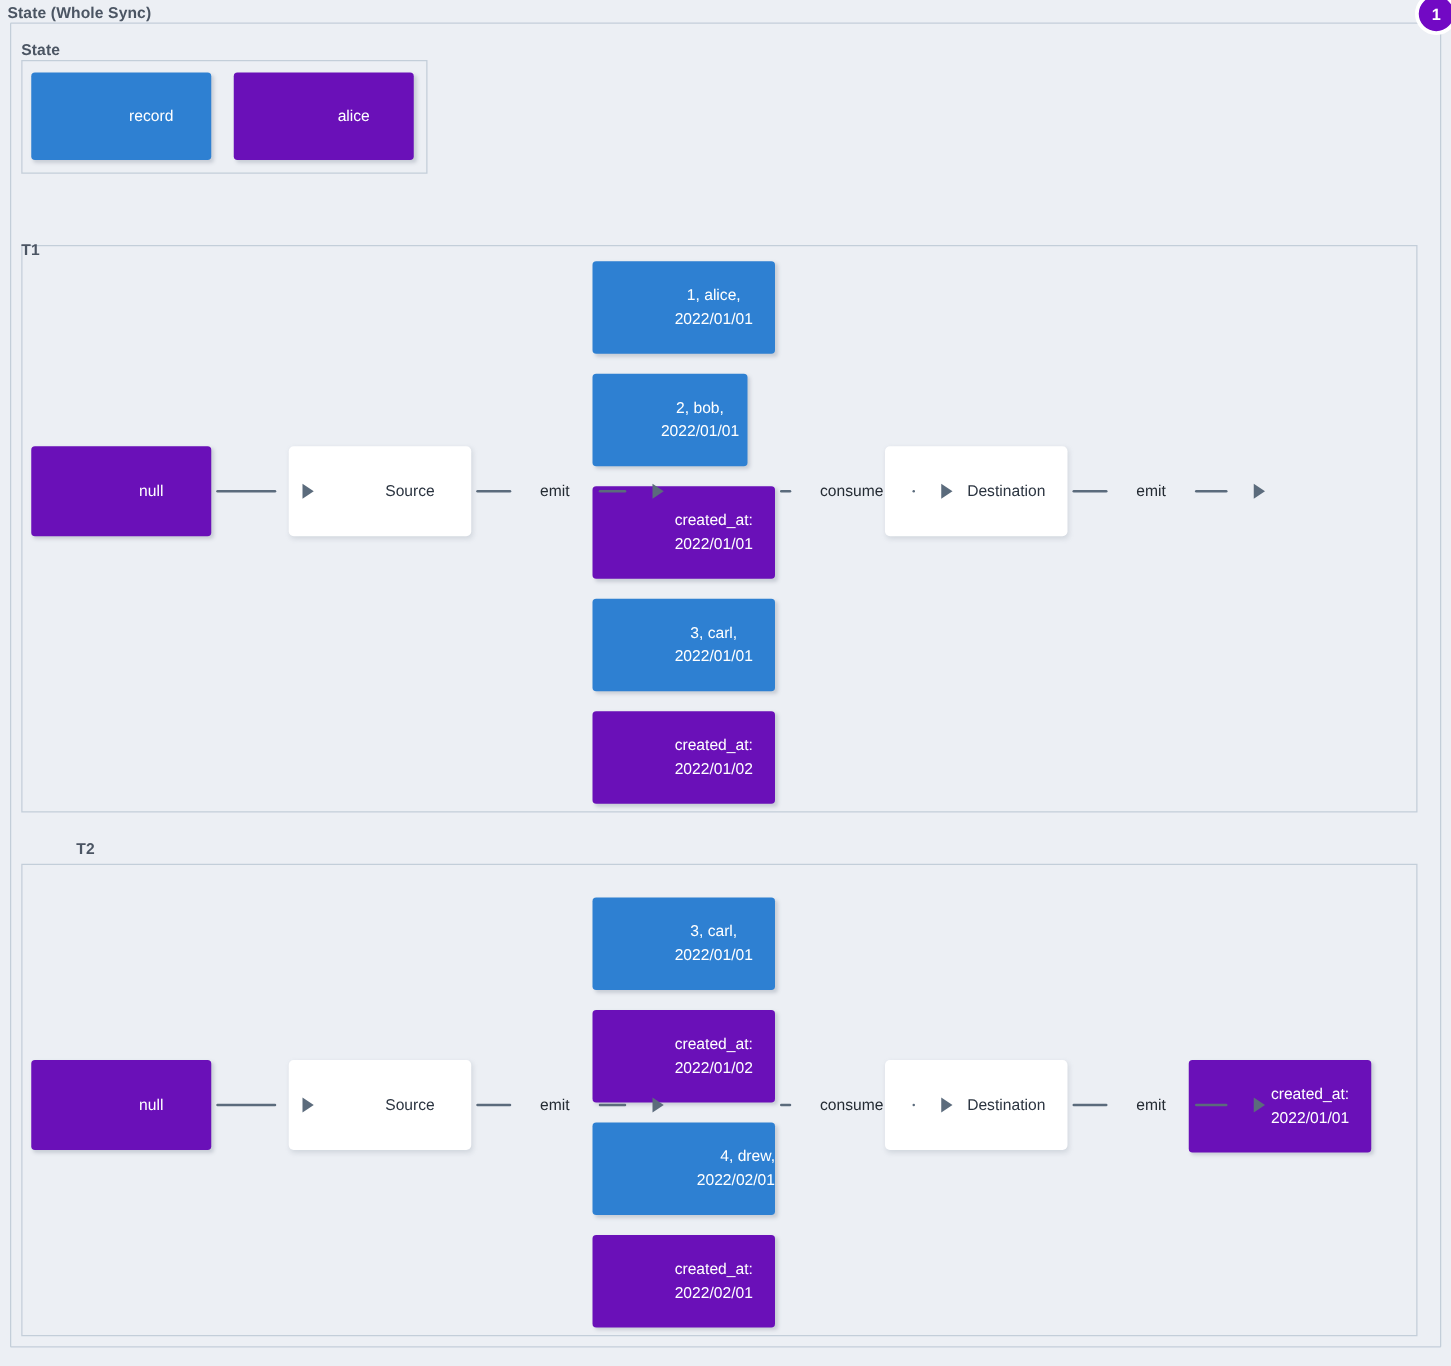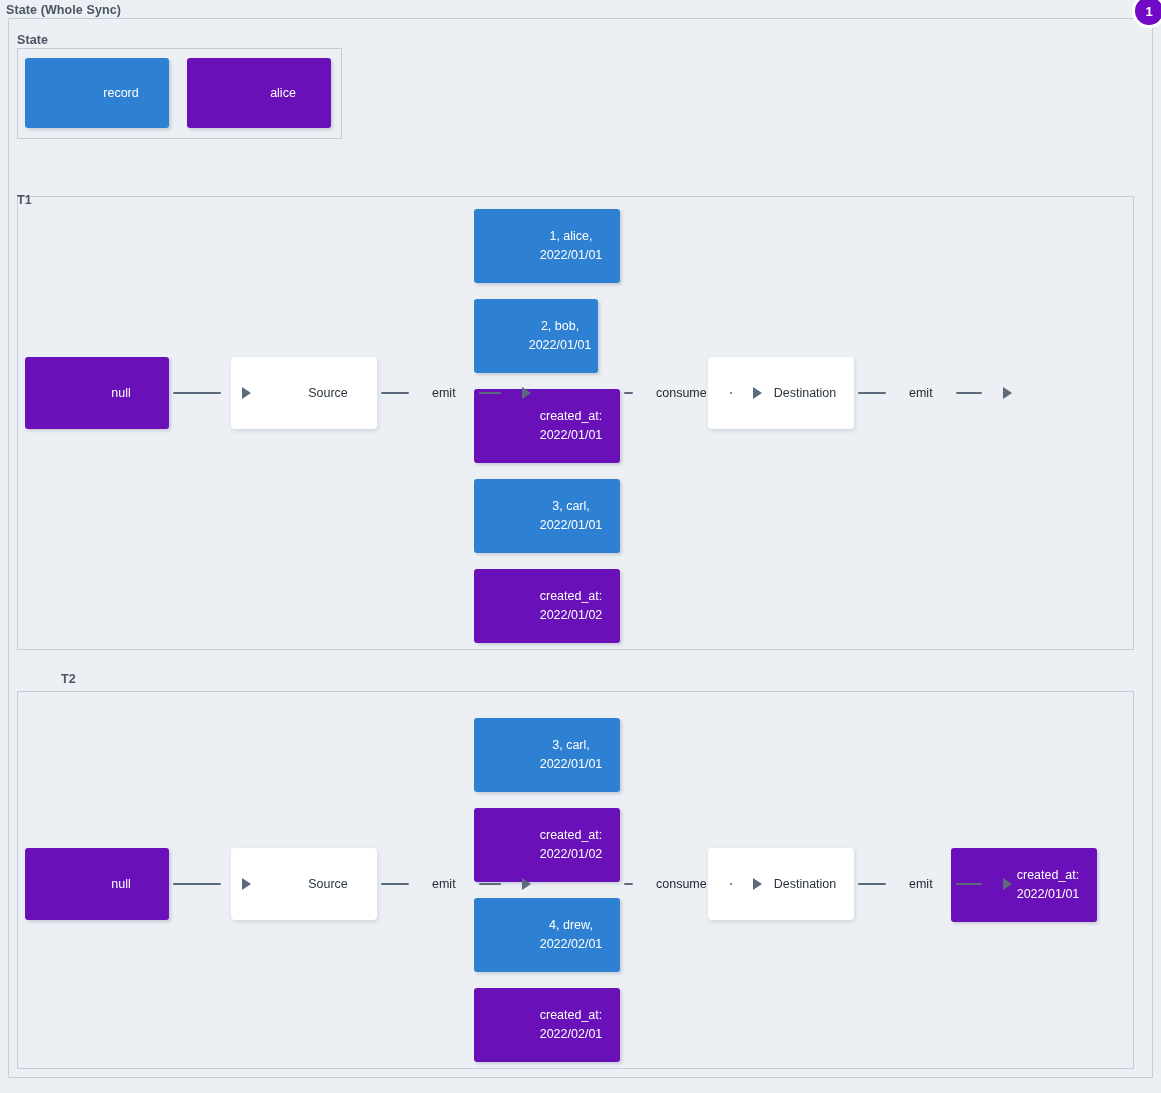--- a/index.html
+++ b/index.html
@@ -200,21 +200,21 @@
 <div class="t-cluster" id="cluster-t2"></div>
 <div class="cluster-title t2-title">T2</div>
 
 <div class="node state" style="left:25px; top:848px; width:144px; height:72px;">null</div>
 
 <div class="node plain" style="left:231px; top:848px; width:146px; height:72px;">Source</div>
 
 <div class="node record" style="left:474px; top:718px; width:146px; height:74px;">3, carl, 2022/01/01</div>
 <div class="node state" style="left:474px; top:808px; width:146px; height:74px;">created_at:
 2022/01/02</div>
-<div class="node record" style="left:474px; top:898px; width:146px; height:74px;">4, drew, 2022/02/01</div>
+<div class="node record" style="left:474px; top:898px; width:146px; height:74px;text-align:right;">4, drew, 2022/02/01</div>
 <div class="node state" style="left:474px; top:988px; width:146px; height:74px;">created_at:
 2022/02/01</div>
 
 <div class="node plain" style="left:708px; top:848px; width:146px; height:72px;">Destination</div>
 
 <div class="node state" style="left:951px; top:848px; width:146px; height:74px;">created_at:
 2022/01/01</div>
 
 <div class="edge" style="left:173px; top:877px;">
   <div class="line" style="width:48px;"></div>

